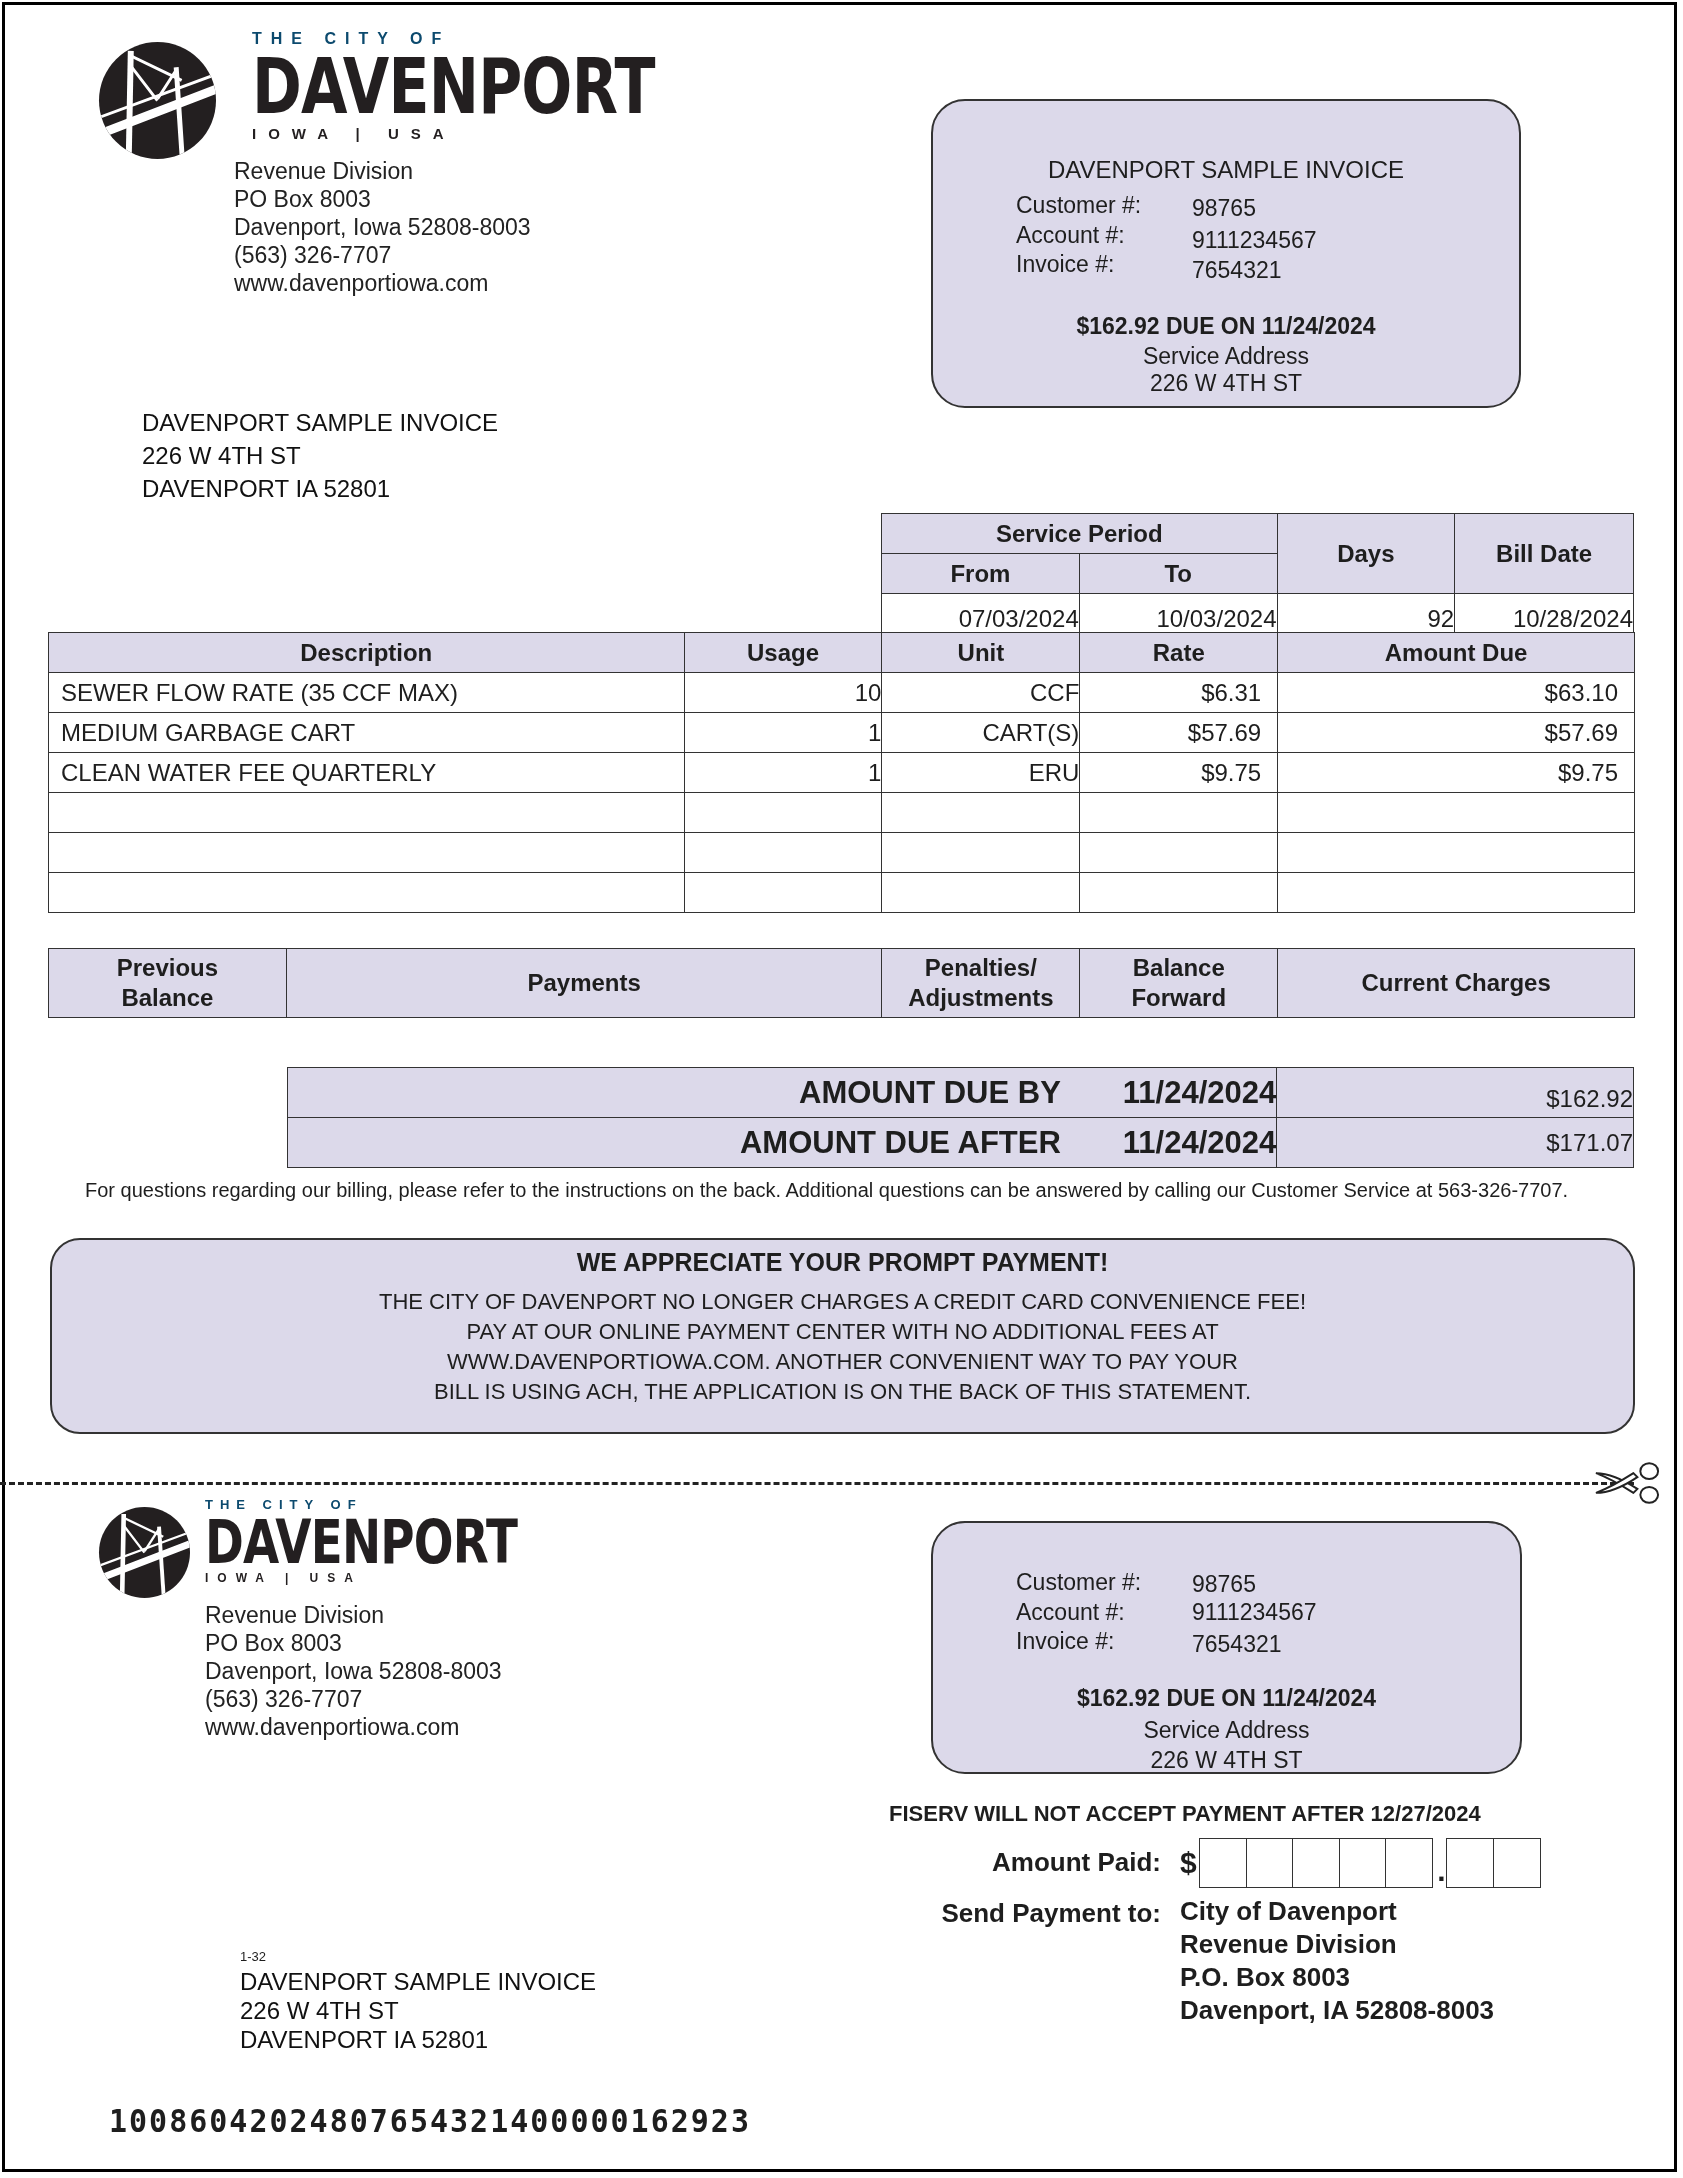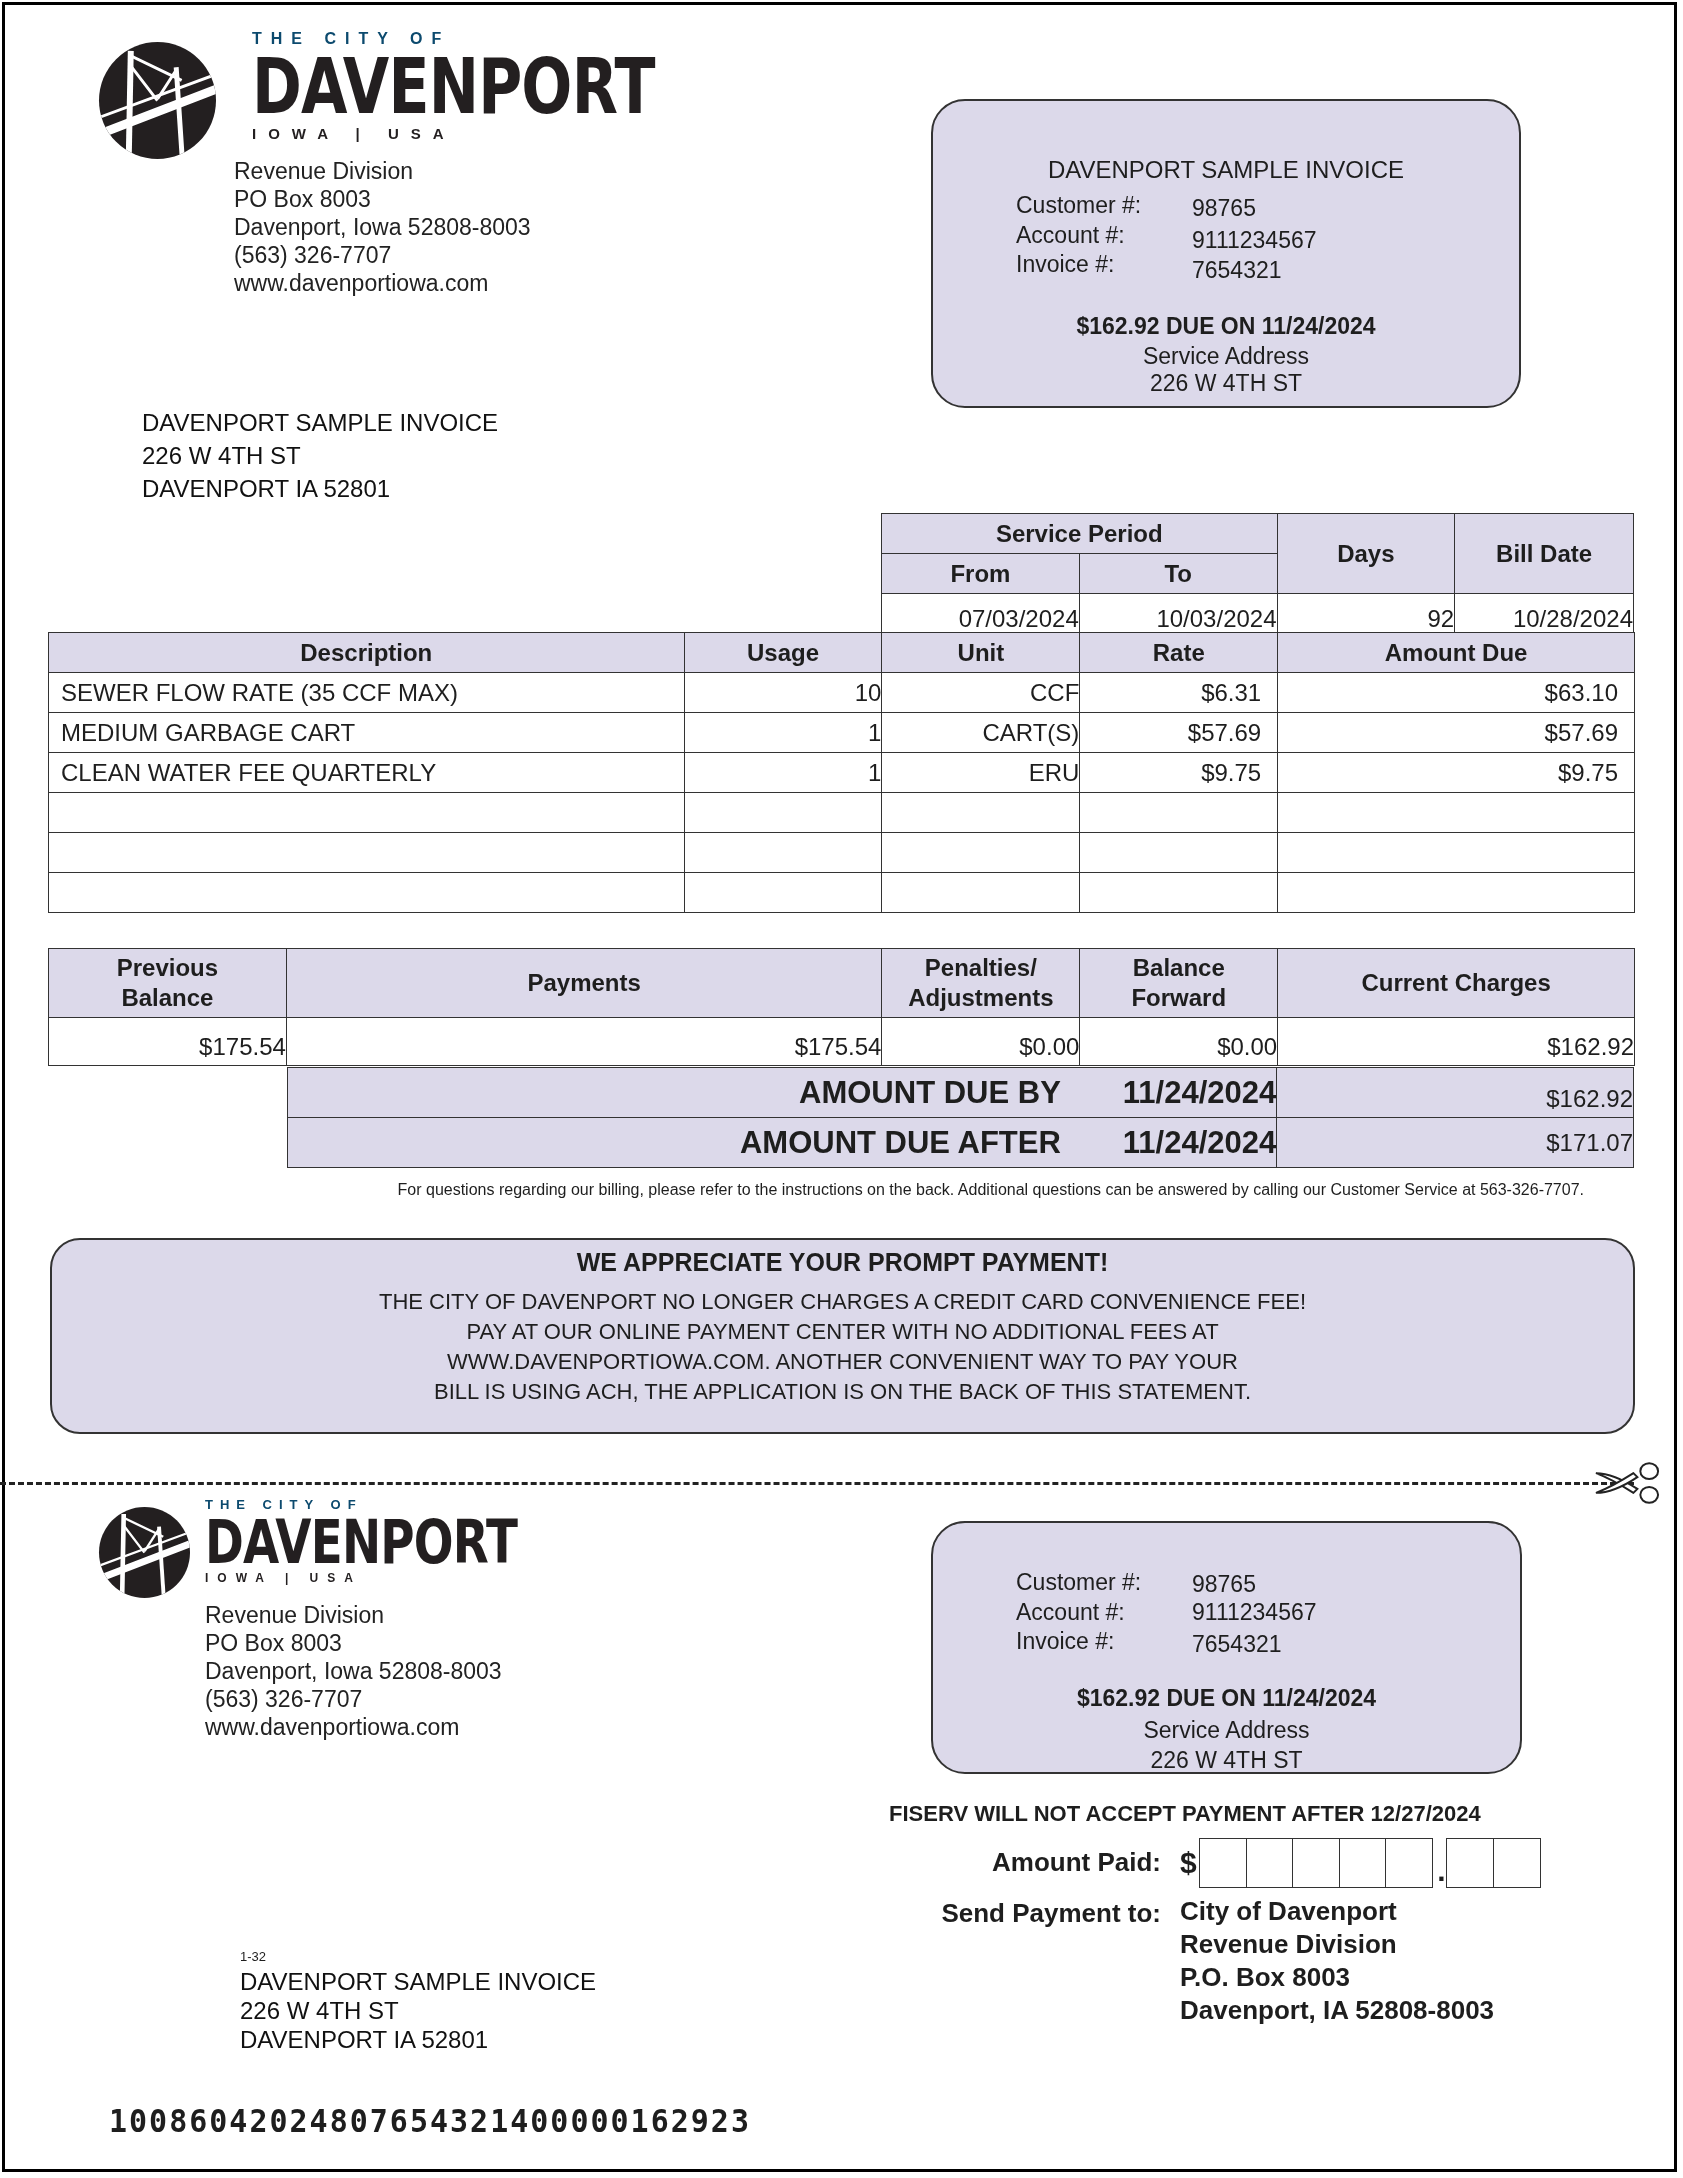--- a/index.html
+++ b/index.html
@@ -24,21 +24,21 @@
   .due{position:absolute;left:0;right:0;text-align:center;font-weight:700;font-size:23px;}
   .center-line{position:absolute;left:0;right:0;text-align:center;font-size:23px;}
   
   table{border-collapse:collapse;position:absolute;font-family:"Liberation Sans",sans-serif;}
   td,th{border:1.5px solid #333;padding:0;font-size:24px;}
   th{background:#dcd9ea;font-weight:700;text-align:center;}
   td{background:#fff;}
   .num-r{text-align:right;padding-right:16px;}
   .c{text-align:right;}
   .l{text-align:left;padding-left:12px;}
-  .note{position:absolute;left:99px;width:1485px;text-align:right;font-size:16px;line-height:26px;}
+  .note{position:absolute;left:85px;width:1485px;text-align:left;font-size:20px;line-height:26px;}
   .promo{position:absolute;background:#dcd9ea;border:2px solid #333;border-radius:30px;box-sizing:border-box;text-align:center;}
   .promo .head{font-weight:700;font-size:25px;margin-top:8px;}
   .promo .body{font-size:22px;line-height:30px;margin-top:10px;}
   .cut-line{position:absolute;left:0;top:1482px;width:1634px;border-top:3px dashed #222;}
   .amount-box{display:inline-block;width:48px;height:50px;border:1.5px solid #333;box-sizing:border-box;margin-left:-1.5px;vertical-align:middle;background:#fff;}
   .pay-label{position:absolute;font-weight:700;font-size:26px;text-align:right;}
   .pay-to{position:absolute;font-weight:700;font-size:26px;line-height:33px;}
   .ocr{position:absolute;font-family:"DejaVu Sans Mono",monospace;font-size:30px;letter-spacing:2px;font-weight:700;transform:scaleY(1.05);}
 </style>
 </head>
@@ -194,27 +194,20 @@
       <col style="width:357px">
     </colgroup>
   <tbody>
       <tr style="height:69px;">
     <th style="line-height:30px;"><span>Previous</span><br><span>Balance</span></th>
     <th>Payments</th>
     <th style="line-height:30px;"><span>Penalties/</span><br><span>Adjustments</span></th>
     <th style="line-height:30px;"><span>Balance</span><br><span>Forward</span></th>
     <th>Current Charges</th>
   </tr>
-  <tr style="height:48px;">
-    <td class="c" style="vertical-align:bottom;padding-bottom:4px;">$175.54</td>
-    <td class="c" style="vertical-align:bottom;padding-bottom:4px;">$175.54</td>
-    <td class="c" style="vertical-align:bottom;padding-bottom:4px;">$0.00</td>
-    <td class="c" style="vertical-align:bottom;padding-bottom:4px;">$0.00</td>
-    <td class="c" style="vertical-align:bottom;padding-bottom:4px;">$162.92</td>
-  </tr>
 </tbody>
   </table>
 
 <table style="left:287px;top:1067px;width:1347px;">
   <colgroup>
       <col style="width:792px">
       <col style="width:198px">
       <col style="width:357px">
     </colgroup>
   <tbody>

